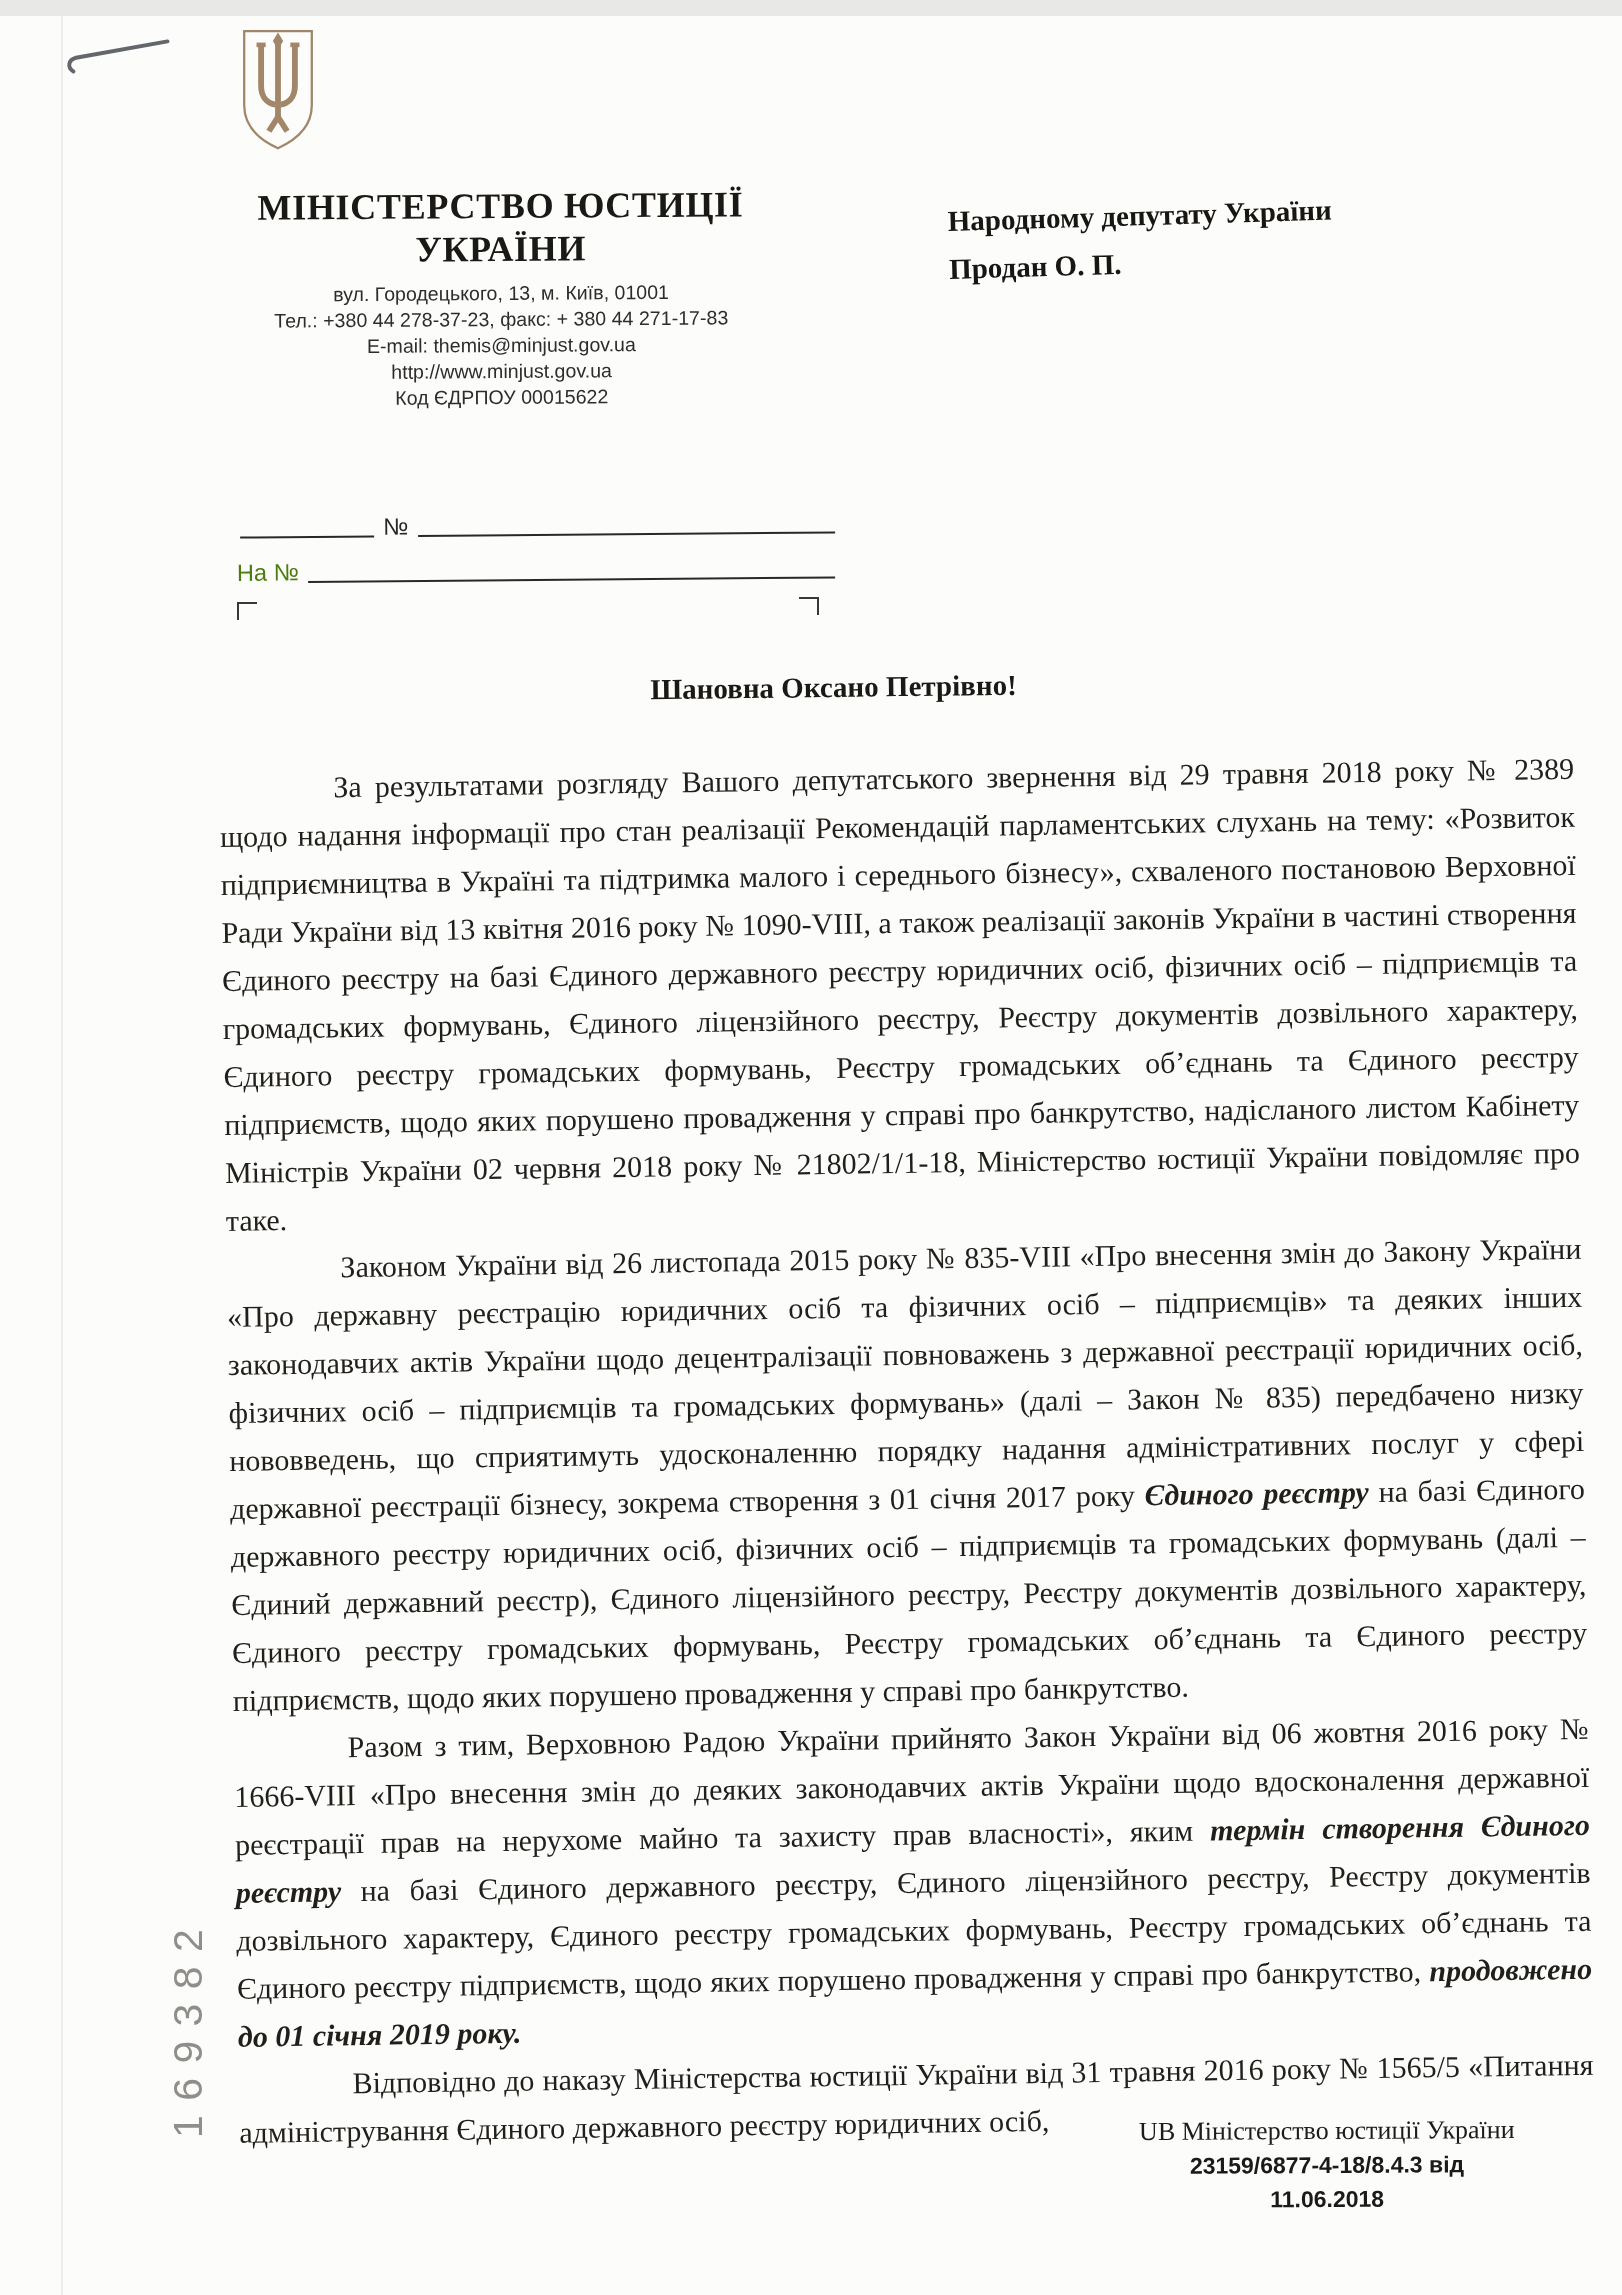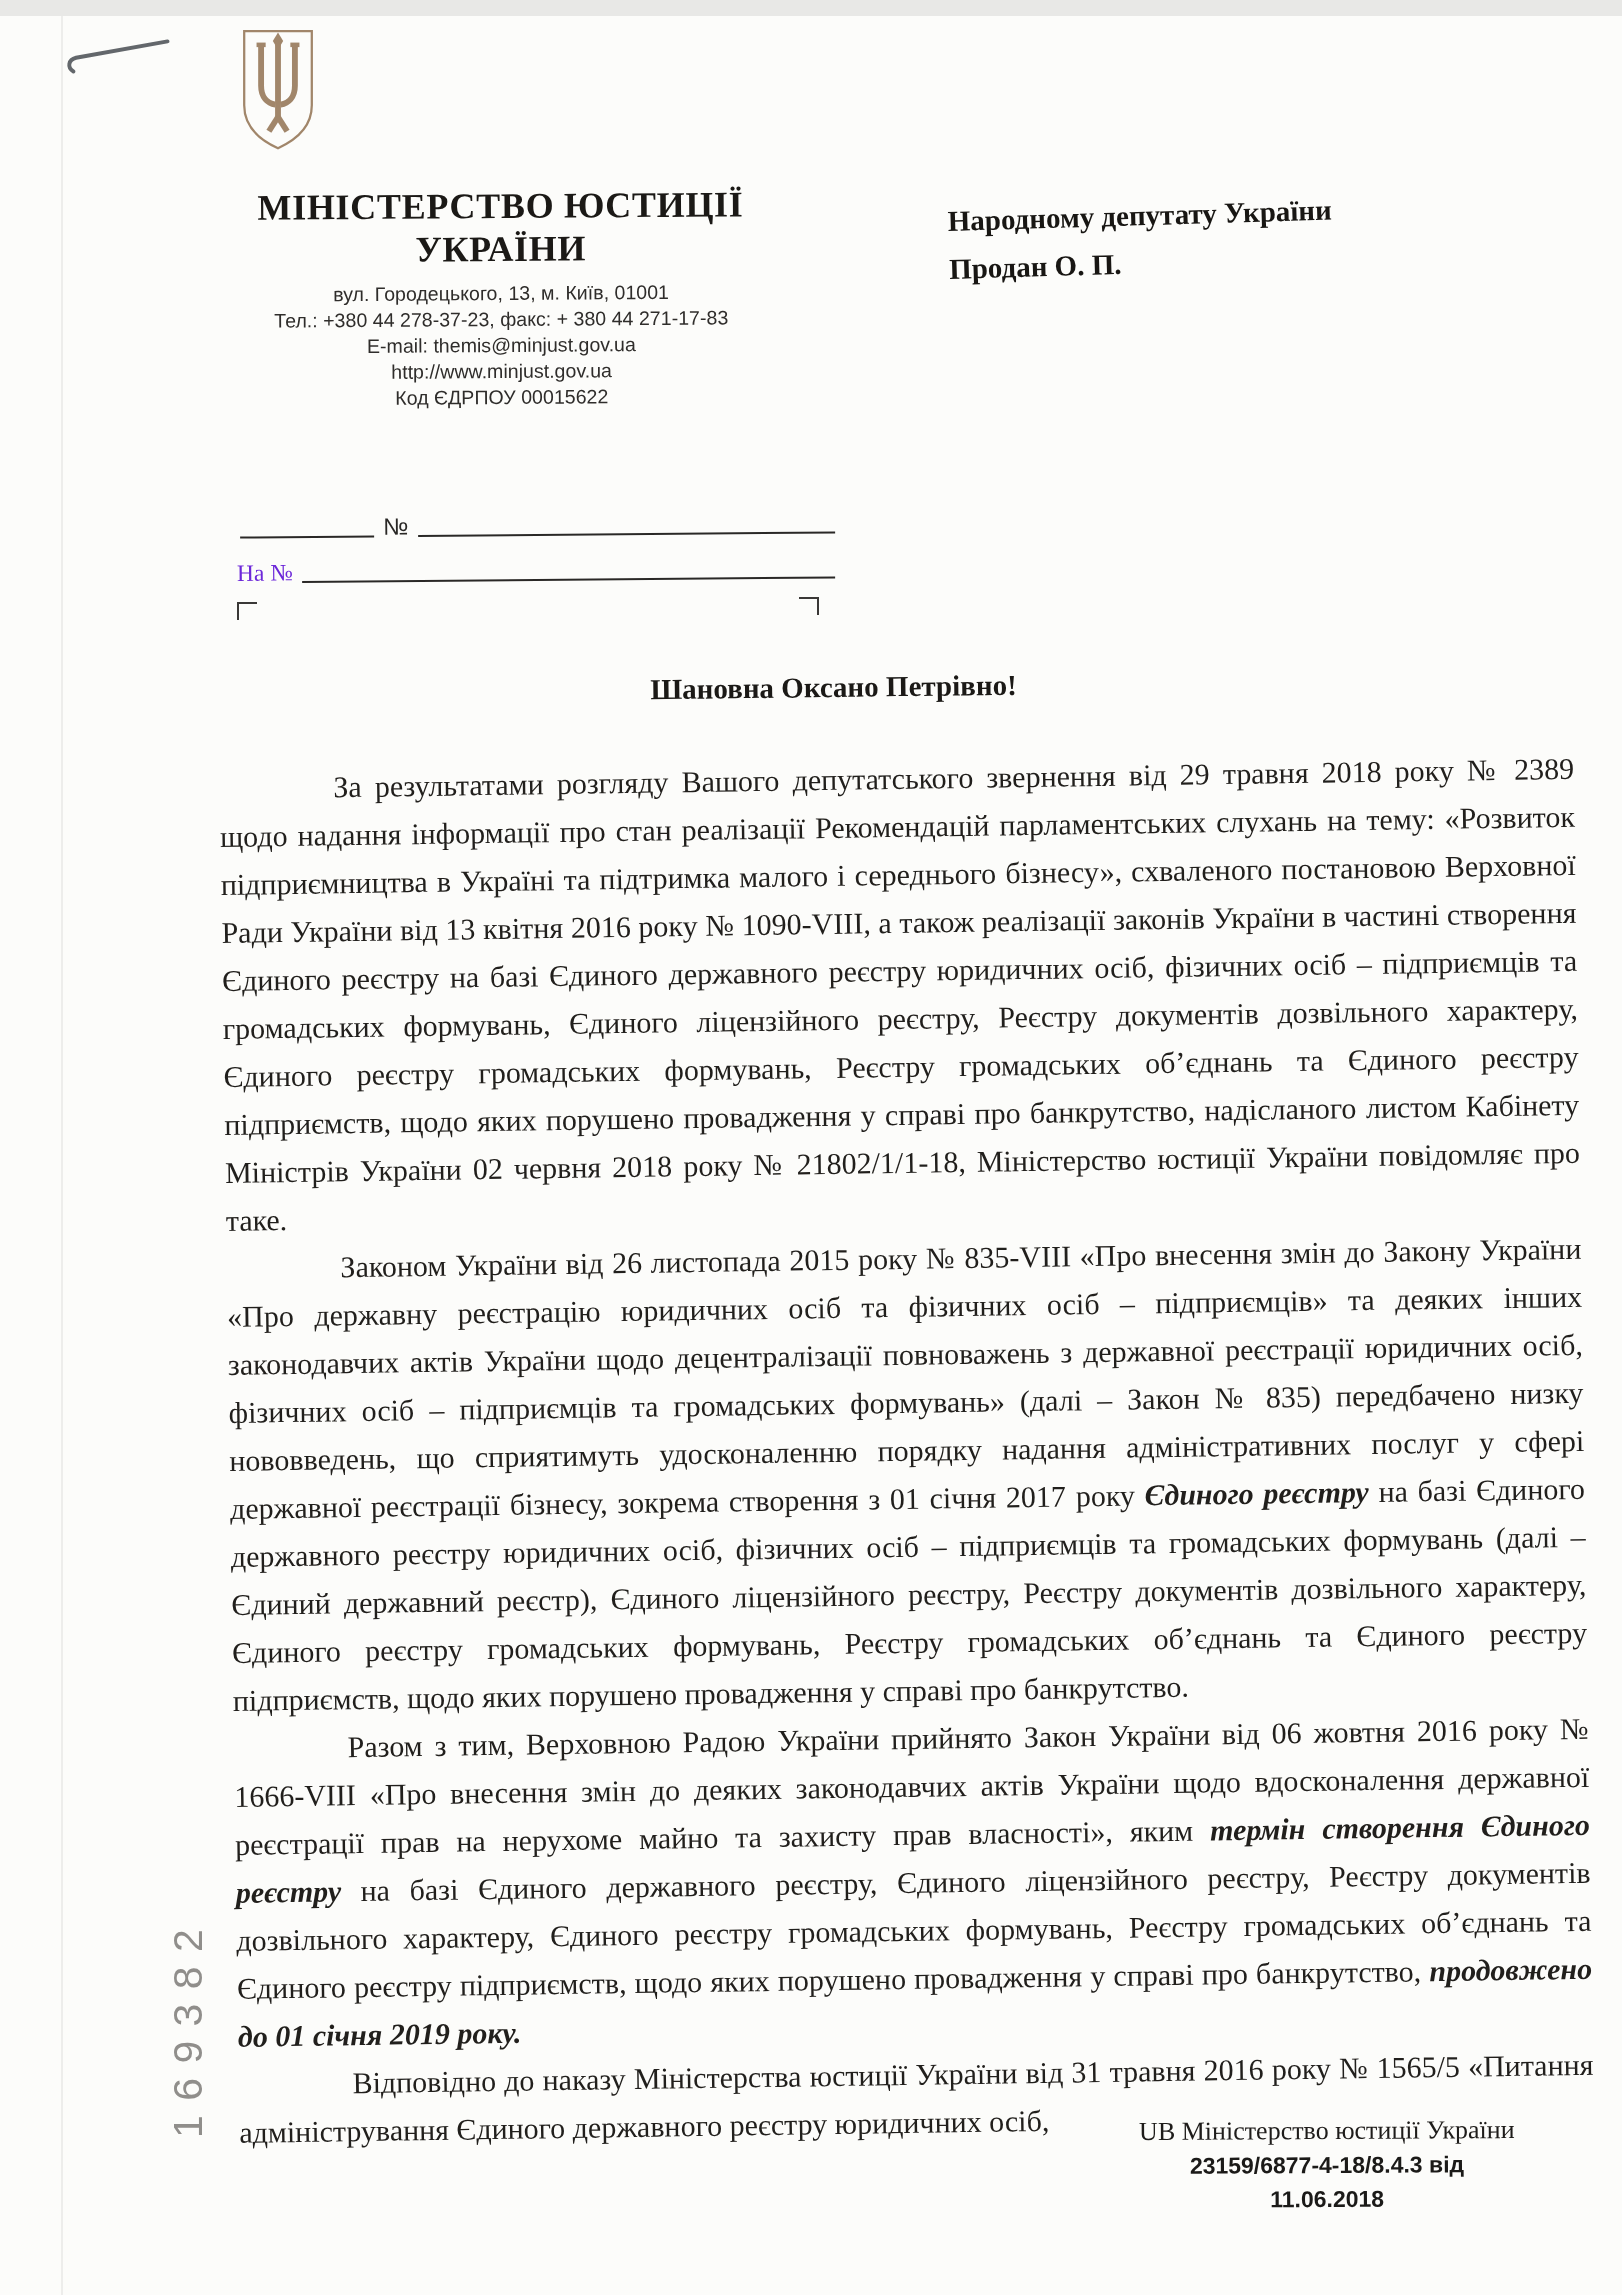--- a/index.html
+++ b/index.html
@@ -29,22 +29,22 @@
   .recipient span{display:block;}
   
   .ref1{position:absolute;left:240px;top:487px;width:595px;height:33px;
     display:flex;align-items:flex-end;gap:9.2px;transform:rotate(-0.5deg);}
   .ref1 .seg1{width:134px;border-bottom:2px solid var(--rule,#2a2826);}
   .ref1 .seg2{flex:1;border-bottom:2px solid var(--rule,#2a2826);}
   .ref1 .nosign{font-family:"Liberation Sans", sans-serif;font-size:23.5px;
     line-height:23.5px;transform:translateY(1.3px);color:#2a2826;}
   .ref2{position:absolute;left:237px;top:534px;width:598px;height:31px;
     display:flex;align-items:flex-end;gap:9.2px;transform:rotate(-0.5deg);}
-  .ref2 .label{font-family:Liberation Serif, serif;font-size:23.5px;
-    line-height:23.5px;transform:translateY(1.3px);color:#6d28d9;white-space:nowrap;}
+  .ref2 .label{font-family:Liberation Sans, sans-serif;font-size:23.5px;
+    line-height:23.5px;transform:translateY(1.3px);color:#4d7c0f;white-space:nowrap;}
   .ref2 .seg{flex:1;border-bottom:2px solid var(--rule,#2a2826);}
   .corner-l{position:absolute;left:237px;top:586px;width:18.3px;height:15.7px;
     border-left:2px solid #3a3836;border-top:2px solid #3a3836;}
   .corner-r{position:absolute;left:799px;top:581px;width:18.3px;height:15.7px;
     border-right:2px solid #3a3836;border-top:2px solid #3a3836;}
   
   .salutation{position:absolute;left:219px;top:655px;width:1229px;
     text-align:center;font-weight:bold;font-size:29px;color:#1b1916;
     transform:rotate(-0.7deg);}
   .body{position:absolute;left:219px;top:749px;width:1355px;

